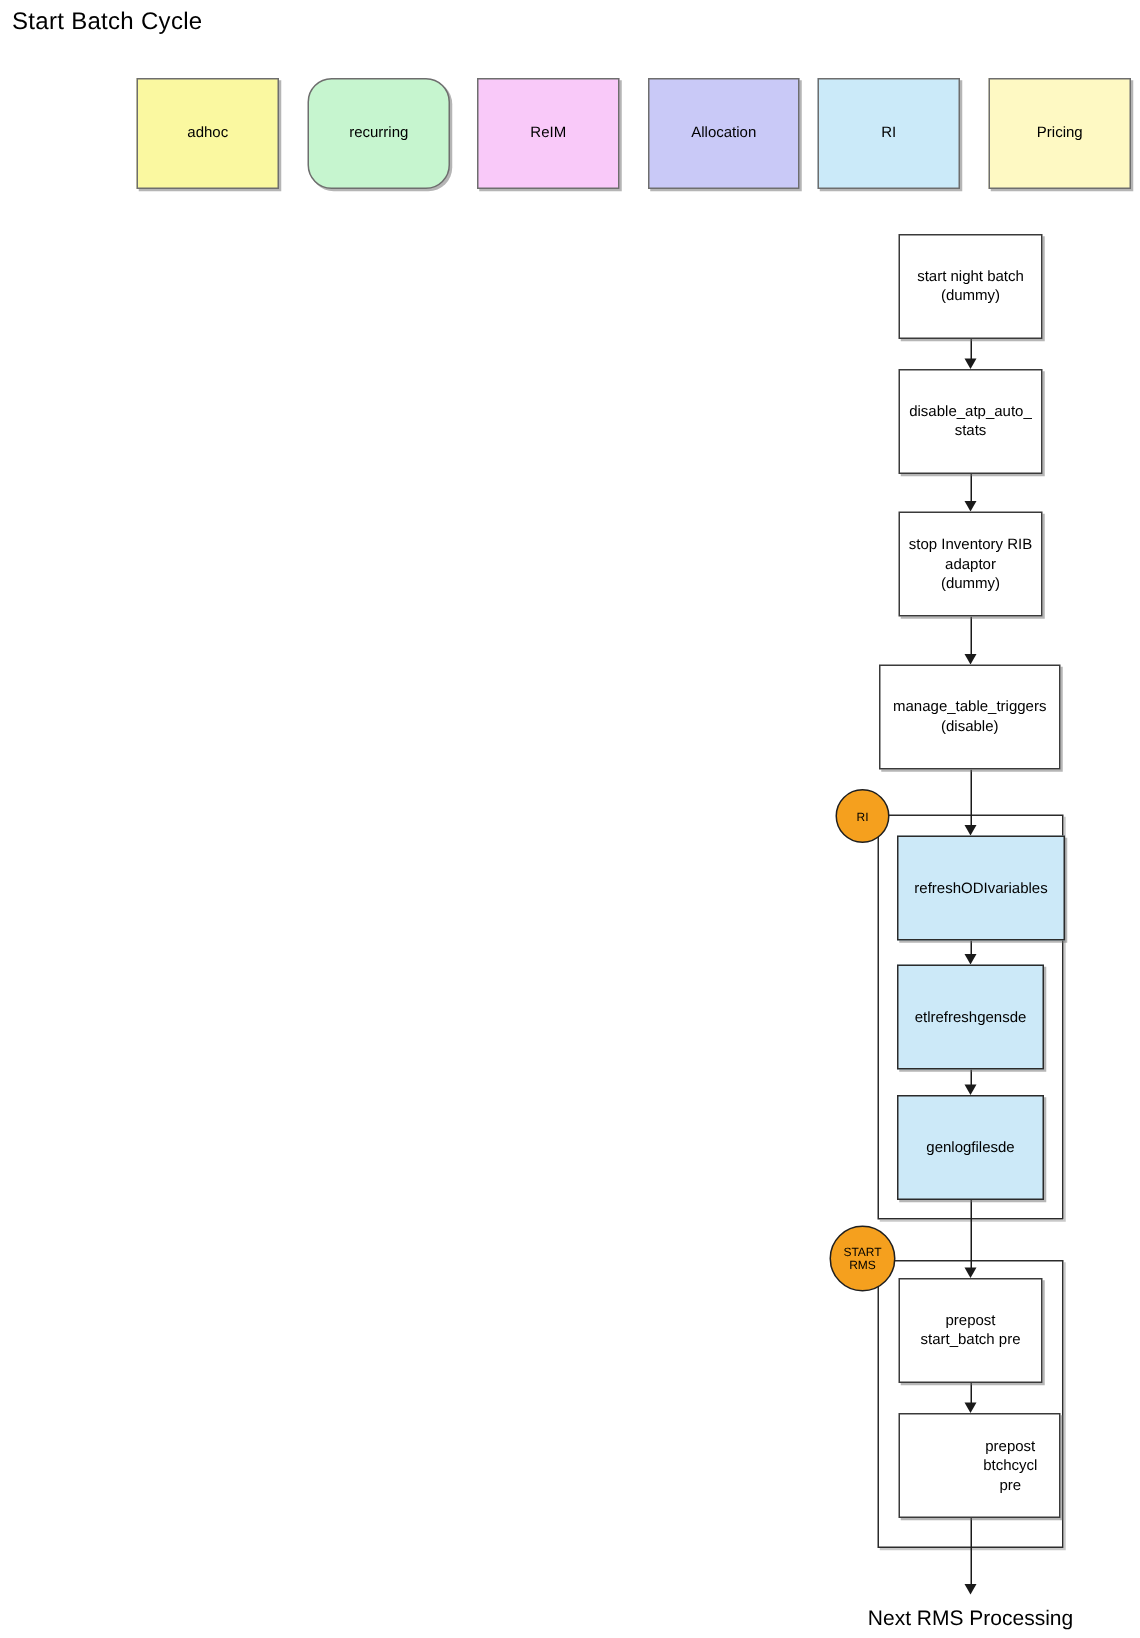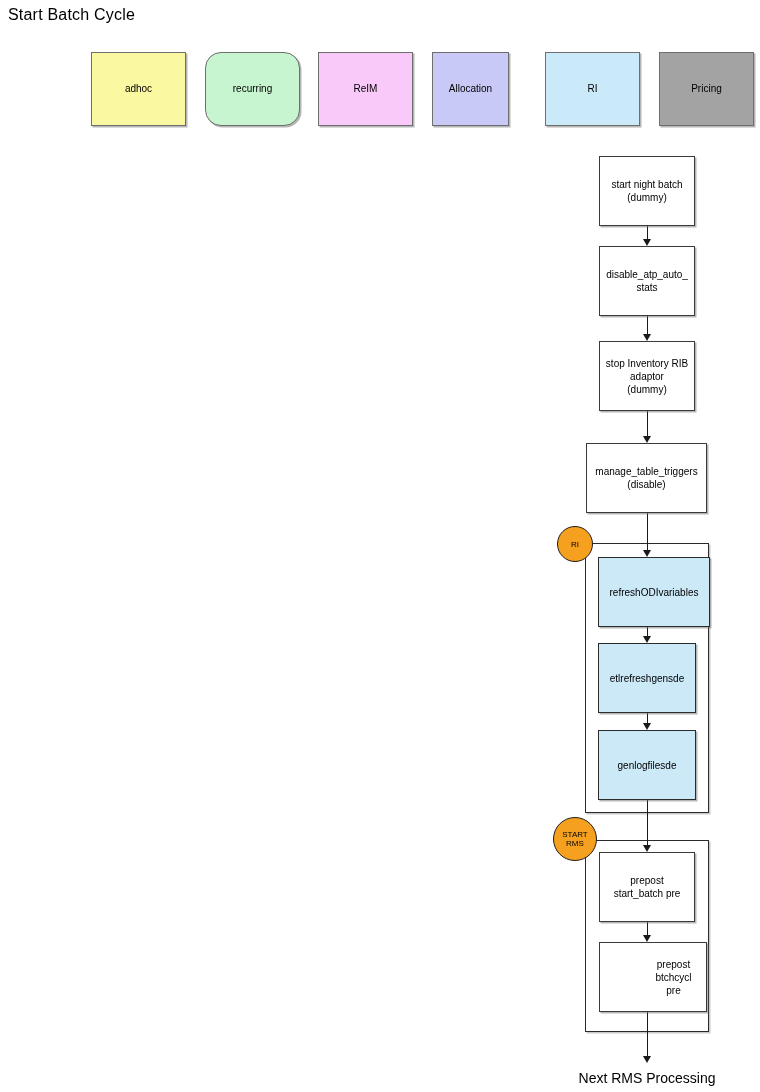--- a/index.html
+++ b/index.html
@@ -136,27 +136,27 @@
   <div>
     <div class="legend-box" style="left: 91px; top: 52px; width: 95px; height: 74px; background: rgb(250, 248, 160);">
       <span>adhoc</span>
     </div>
     <div class="legend-box" style="left: 205px; top: 52px; width: 95px; height: 74px; background: rgb(198, 245, 207); border-radius: 16px;">
       <span>recurring</span>
     </div>
     <div class="legend-box" style="left: 318px; top: 52px; width: 95px; height: 74px; background: rgb(249, 201, 249);">
       <span>ReIM</span>
     </div>
-    <div class="legend-box" style="left: 432px; top: 52px; width: 77px; height: 74px; background: rgb(201, 201, 247);">
+    <div class="legend-box" style="left: 432px; top: 52px; width: 101px; height: 74px; background: rgb(201, 201, 247);">
       <span>Allocation</span>
     </div>
     <div class="legend-box" style="left: 545px; top: 52px; width: 95px; height: 74px; background: rgb(203, 234, 249);">
       <span>RI</span>
     </div>
-    <div class="legend-box" style="left: 659px; top: 52px; width: 95px; height: 74px; background: #a3a3a3;">
+    <div class="legend-box" style="left: 659px; top: 52px; width: 95px; height: 74px; background: #fef9c3;">
       <span>Pricing</span>
     </div>
   </div>
 
   <div class="group-box" style="left: 585px; top: 543px; width: 124px; height: 270px;"></div>
   <div class="group-box" style="left: 585px; top: 840px; width: 124px; height: 192px;"></div>
 
   <div id="connectors">
       <div class="conn conn-v" style="left: 647px; top: 226px; height: 14px;"></div>
       <div class="arrow-down" style="left: 643px; top: 239px;"></div>

